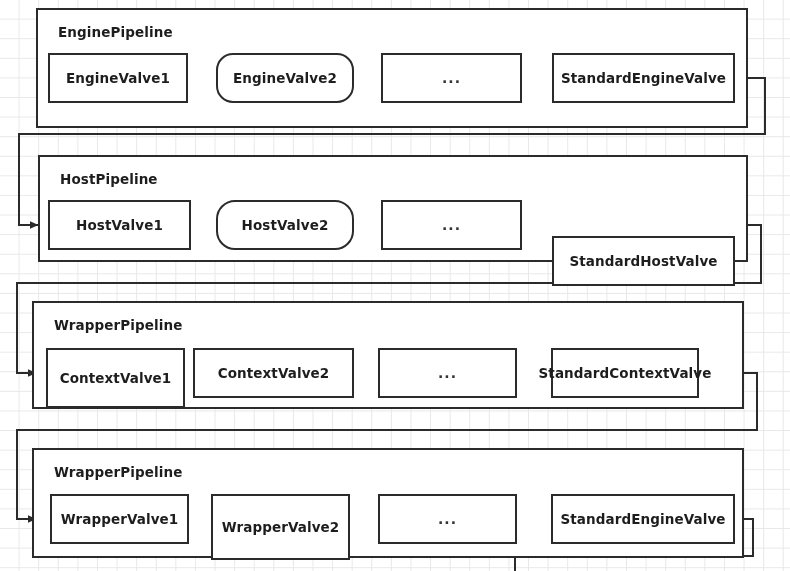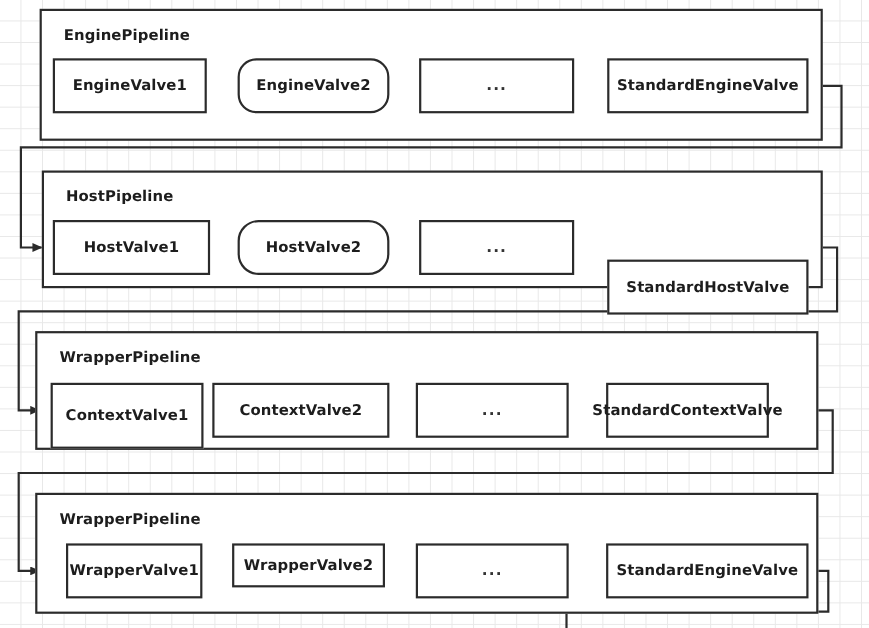--- a/index.html
+++ b/index.html
@@ -182,24 +182,24 @@
   <div class="valve-box ellipsis" style="left:378px; top:348px; width:139px; height:50px;">
     <span>...</span>
   </div>
   <div class="valve-box" style="left:551px; top:348px; width:148px; height:50px;">
     <span>StandardContextValve</span>
   </div>
 
   <div class="pipeline-group" style="left:32px; top:448px; width:712px; height:110px;">
     <div class="pipeline-title">WrapperPipeline</div>
   </div>
-  <div class="valve-box" style="left:60px; top:494px; width:124px; height:50px;">
+  <div class="valve-box" style="left:50px; top:494px; width:139px; height:50px;">
     <span>WrapperValve1</span>
   </div>
-  <div class="valve-box" style="left:211px; top:494px; width:139px; height:40px;">
+  <div class="valve-box" style="left:211px; top:494px; width:139px; height:66px;">
     <span>WrapperValve2</span>
   </div>
   <div class="valve-box ellipsis" style="left:378px; top:494px; width:139px; height:50px;">
     <span>...</span>
   </div>
   <div class="valve-box" style="left:551px; top:494px; width:184px; height:50px;">
     <span>StandardEngineValve</span>
   </div>
 
 </div>

